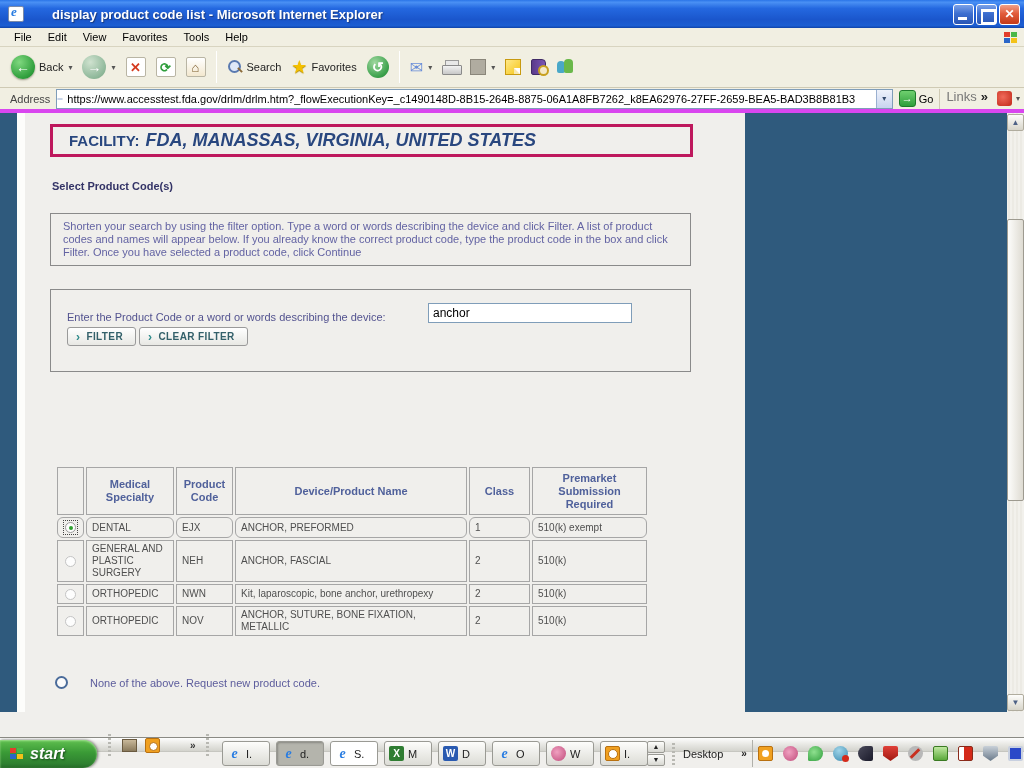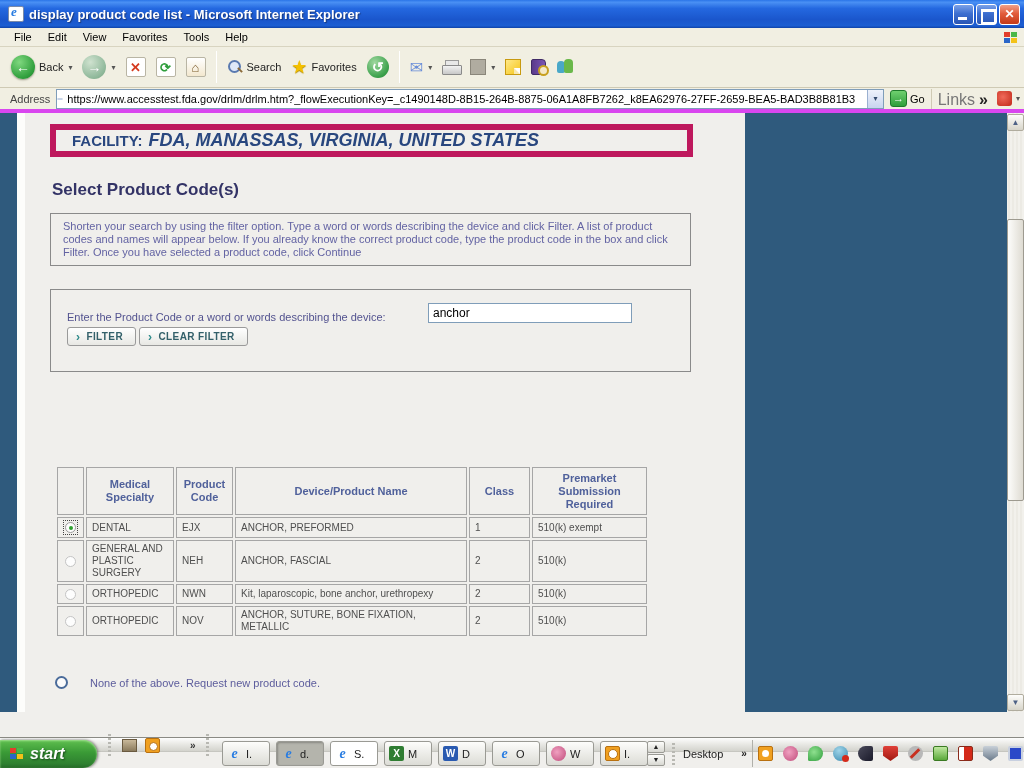--- a/index.html
+++ b/index.html
@@ -2,21 +2,21 @@
 <html><head>
 <meta charset="utf-8">
 <style>
   * { margin:0; padding:0; box-sizing:border-box; }
   body { font-family:"Liberation Sans", sans-serif; }
   .screen { position:relative; width:1024px; height:768px; overflow:hidden; background:#f0efec; font-family:"Liberation Sans", sans-serif; }
 
   
   .titlebar { position:absolute; left:0; top:0; width:1024px; height:28px;
     background:linear-gradient(180deg,#2a74e8 0%,#4a90f4 8%,#2468e0 30%,#1a56cc 70%,#1c5ed2 92%,#0f43a8 100%);
-    display:flex; align-items:center; padding:0 4px; }
+    display:flex; align-items:center; padding:0 4px;gap:23px; }
   .titlebar .doc-icon { width:16px; height:16px; margin:0 5px 0 4px; background:#fff; border:1px solid #7a8aa8; border-radius:2px; position:relative; }
   .titlebar .doc-icon::after { content:"e"; position:absolute; left:2px; top:-3px; font:italic bold 13px "Liberation Serif",serif; color:#2a7de1; }
   .titlebar .title { color:#fff; font-size:13px; font-weight:bold; text-shadow:1px 1px 1px #1a3a7c; flex:1; }
   .win-btns { display:flex; gap:2px; }
   .win-btn { width:21px; height:21px; border:1px solid #fff; border-radius:3px;
     background:linear-gradient(180deg,#7ba1e8,#3d6fd0 45%,#2a56b4); position:relative; }
   .win-btn.close { background:linear-gradient(180deg,#f0a088,#e25d3c 45%,#c33a18); color:#fff; font-size:12px; font-weight:bold; text-align:center; line-height:19px; }
   .win-btn.min::after { content:""; position:absolute; left:4px; bottom:4px; width:9px; height:3px; background:#fff; }
   .win-btn.max::after { content:""; position:absolute; left:4px; top:4px; width:11px; height:10px; border:2px solid #fff; border-top-width:3px; }
 
@@ -60,55 +60,55 @@
 
   
   .addressbar { position:absolute; left:0; top:88px; width:1024px; height:25px; background:#f1efe2; border-bottom:4px solid #d946ef; display:flex; align-items:center; padding:0 4px; }
   .addr-label { font-size:11px; color:#444; margin:0 6px; }
   .addr-input { flex:1; height:20px; background:#fff; border:1px solid #7f9db9; display:flex; align-items:center; padding:0 0; overflow:hidden; }
   .addr-input .mini-e { font:italic bold 12px "Liberation Serif",serif; color:#2a7de1; border:1px solid #c8d4e8; border-radius:2px; padding:0 2px; margin-right:4px; background:#fff; }
   .addr-url { font-size:11px; color:#000; white-space:nowrap; flex:1; }
   .addr-dd { width:16px; height:18px; background:linear-gradient(180deg,#eef2fb,#c8d4ef); border-left:1px solid #9ab0d0; font-size:8px; color:#33496b; text-align:center; line-height:18px; }
   .go-btn { display:flex; align-items:center; gap:3px; margin:0 6px; font-size:11px; color:#000; }
   .go-ico { width:17px; height:17px; background:linear-gradient(180deg,#6fd06f,#2f9e3c); border:1px solid #1d7a2a; border-radius:3px; color:#fff; font-size:11px; font-weight:bold; text-align:center; line-height:15px; }
-  .links { display:flex; align-items:flex-end; gap:4px; font-size:16px; color:#777; padding:0 6px; border-left:1px solid #cfcab4; height:20px; }
+  .links { display:flex; align-items:flex-start; gap:4px; font-size:13px; color:#777; padding:0 6px; border-left:1px solid #cfcab4; height:20px; }
   .links .chev { color:#222; font-weight:bold; }
   .pdf-ico { width:15px; height:15px; background:radial-gradient(circle at 40% 40%,#f06a5a,#c02818); border-radius:3px; margin:0 3px; }
 
   
   .content { position:absolute; left:0; top:113px; width:1024px; height:599px; background:#f0efec; }
   .edge-blue-left { position:absolute; left:0; top:0; width:17px; height:599px; background:#2f5a7d; }
   .edge-white { position:absolute; left:17px; top:0; width:8px; height:599px; background:#fdfdfb; }
   .panel-blue-right { position:absolute; left:745px; top:0; width:262px; height:599px; background:#2f5a7d; }
 
-  .facility-box { position:absolute; left:50px; top:11px; width:643px; height:33px; border:6px solid #be185d; display:flex; align-items:center; padding-left:16px; }
+  .facility-box { position:absolute; left:50px; top:11px; width:643px; height:33px; border:3px solid #be185d; display:flex; align-items:center; padding-left:16px; }
   .facility-label { font-size:15px; font-weight:bold; color:#29477f; margin-right:6px; }
   .facility-value { font-size:18px; font-weight:bold; font-style:italic; color:#29477f; }
 
-  .section-title { position:absolute; left:52px; top:67px; font-size:17px; font-weight:bold; color:#333366; }
+  .section-title { position:absolute; left:52px; top:67px; font-size:11px; font-weight:bold; color:#333366; }
 
   .instr-box { position:absolute; left:50px; top:100px; width:641px; height:53px; border:1px solid #8a8a8a; padding:6px 12px; font-size:11px; color:#6363a3; line-height:13px; }
 
   .filter-box { position:absolute; left:50px; top:176px; width:641px; height:83px; border:1px solid #8a8a8a; }
   .filter-label { position:absolute; left:16px; top:21px; font-size:11px; color:#52528f; }
   .filter-input { position:absolute; left:377px; top:13px; width:204px; height:20px; border:1px solid #7f9db9; font-size:12px; color:#000; padding:1px 4px; font-family:"Liberation Sans",sans-serif; }
   .btn-row { position:absolute; left:16px; top:37px; display:flex; gap:3px; }
   .xp-btn { display:inline-flex; align-items:center; gap:6px; height:19px; padding:0 12px 0 8px;
     background:linear-gradient(180deg,#ffffff,#ececе8 60%,#dededa); background:linear-gradient(180deg,#ffffff,#e8e8e4); border:1px solid #9a9a9a; border-radius:3px;
     font-size:10px; font-weight:bold; color:#33606a; letter-spacing:0.4px; }
   .xp-btn .arr { color:#2e8b8b; font-size:12px; font-weight:bold; line-height:10px; }
 
   .paging { position:absolute; left:50px; top:319px; width:600px; text-align:center; font-size:11px; color:#5c5c9c; }
 
   table.results { position:absolute; left:55px; top:352px; border-spacing:2px; }
   table.results td, table.results th { border:1px solid #a6a6a6; padding:2px 5px; font-size:10px; color:#4f4f4f; vertical-align:middle; line-height:12px; }
   table.results th { color:#50619b; font-weight:bold; font-size:11px; text-align:center; height:48px; line-height:13px; }
   .col-radio { width:22px; } .col-spec { width:88px; } .col-code { width:57px; }
   .col-dev { width:232px; } .col-class { width:61px; } .col-pre { width:115px; }
-  tr.r1 td { height:20px; } tr.r2 td { height:40px; } tr.r3 td { height:20px; } tr.r4 td { height:30px; }
+  tr.r1 td { height:20px;border-radius:6px; } tr.r2 td { height:40px; } tr.r3 td { height:20px; } tr.r4 td { height:30px; }
   td.radio-cell { text-align:center; }
   .radio { display:inline-block; width:11px; height:11px; border:1px solid #9a9a9a; border-radius:50%; background:#fdfdfd; position:relative; vertical-align:middle; }
   .radio.dim { border-color:#c4c4c4; }
   .radio.sel::after { content:""; position:absolute; left:3px; top:3px; width:4px; height:4px; border-radius:50%; background:#2fa02f; }
   .focus-ring { display:inline-block; border:1px dotted #444; padding:1px; line-height:0; }
 
   .none-row { position:absolute; left:55px; top:563px; display:flex; align-items:center; gap:22px; }
   .radio.big { width:13px; height:13px; border:2px solid #4a6b9a; background:#fbfbfb; }
   .none-label { font-size:11px; color:#5c5c9c; }
 

